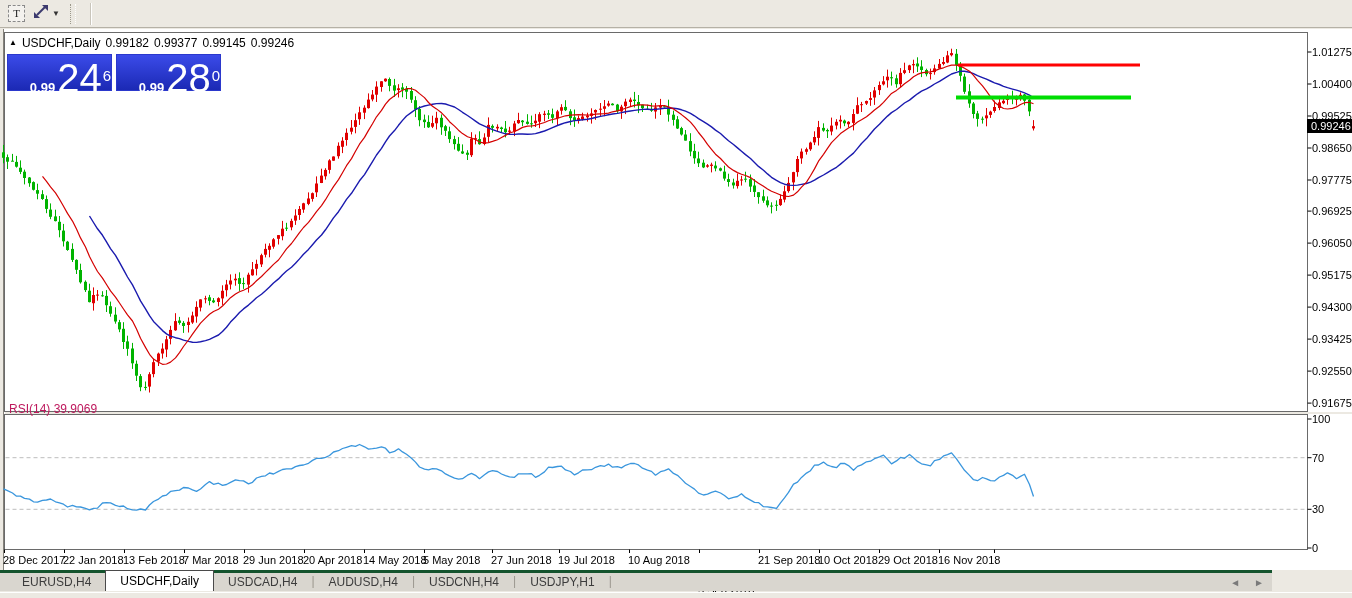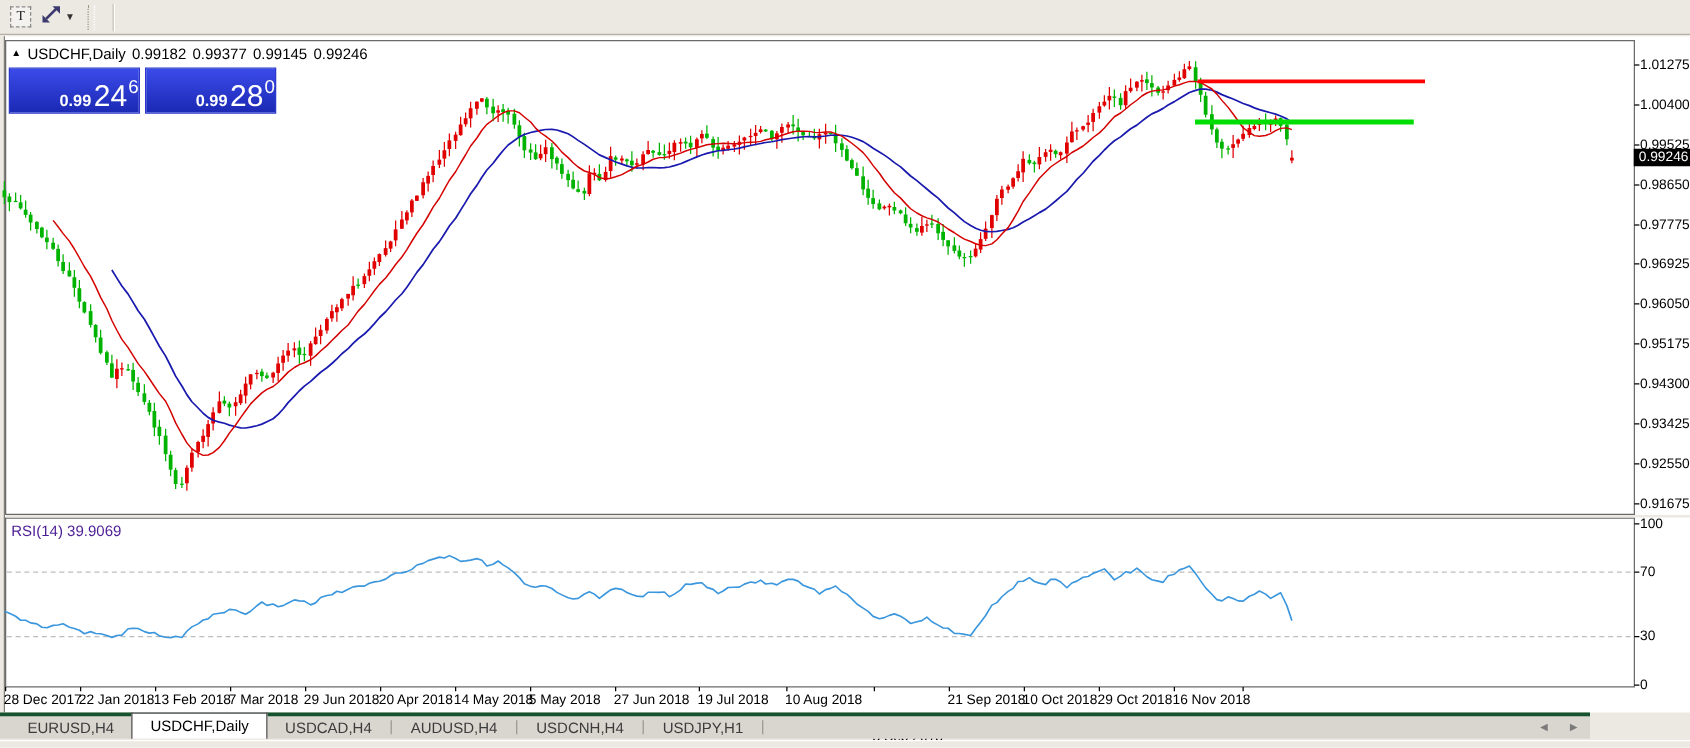--- a/index.html
+++ b/index.html
@@ -39,27 +39,27 @@
   .btn-buy{flex:0 0 46px}
   .vol{flex:1;display:flex;box-sizing:border-box}
   .vol-btn{width:21px;background:linear-gradient(#f7f6f3,#dcd9d2);border:1px solid #a8a497;color:#445;
     font-size:7px;display:flex;align-items:center;justify-content:center;box-sizing:border-box}
   .vol-val{flex:1;background:#fff;border-top:1px solid #a8a497;border-bottom:1px solid #a8a497;
     font-size:13px;font-weight:bold;display:flex;align-items:center;justify-content:flex-end;padding-right:9px;color:#000}
   .tp-row2{display:flex;gap:4px;margin-top:2px;height:37px}
   .price-card{flex:1;background:linear-gradient(180deg,#3b4be9,#1b29b4);border:1px solid #2b38cc;color:#fff;
     display:flex;align-items:baseline;justify-content:flex-end;padding-top:6px;box-sizing:border-box}
   .pc-prefix{font-size:13px;font-weight:bold;margin-right:2px}
-  .pc-big{font-size:24px;line-height:34px}
+  .pc-big{font-size:40px;line-height:34px}
   .pc-sup{font-size:15px;transform:translateY(-11px);margin-left:1px}
   
   .axis-label{position:absolute;left:1312px;font-size:11px;color:#000;white-space:nowrap}
   .price-tag{position:absolute;left:1307px;width:45px;height:14px;background:#000;color:#fff;font-size:11px;
     line-height:14px;padding-left:4px;box-sizing:border-box}
-  .rsi-label{position:absolute;left:9px;top:418px;font-size:12px;color:#4c1d95}
+  .rsi-label{position:absolute;left:9px;top:402px;font-size:12px;color:#be185d}
   .date-label{position:absolute;top:554px;font-size:11px;color:#000;white-space:nowrap}
   
   .tabbar{position:absolute;left:0;top:570px;width:1272px;height:21px;background:#d9d6cf;
     border-top:3px solid #14532d;display:flex;align-items:flex-end;padding-left:8px;box-sizing:border-box}
   .tab{height:17px;line-height:17px;padding:0 14px;font-size:12px;color:#3c3c3c;white-space:nowrap}
   .tab.active{background:#fff;border:1px solid #4a4a4a;border-bottom:none;height:20px;line-height:20px;color:#000}
   .tab-sep{color:#9a978e;align-self:center;font-size:12px}
   .tab-nav{position:absolute;right:8px;top:4px;display:flex;gap:14px;color:#7a7a7a;font-size:10px}
   .statusbar{position:absolute;left:0;top:592px;width:1352px;height:6px;background:#ece9e2;border-top:1px solid #ffffff}
 </style>

